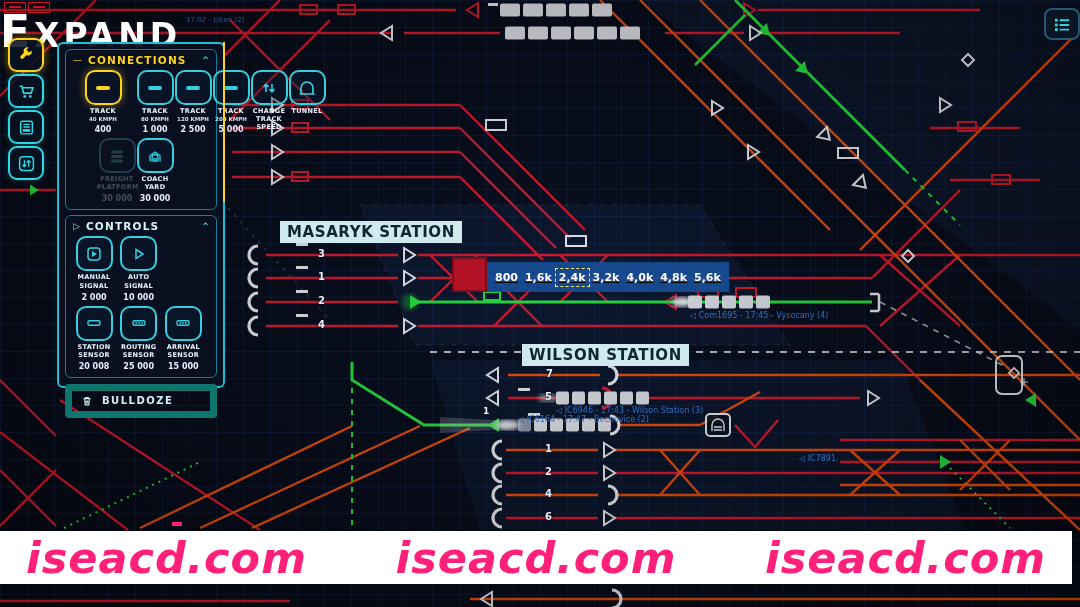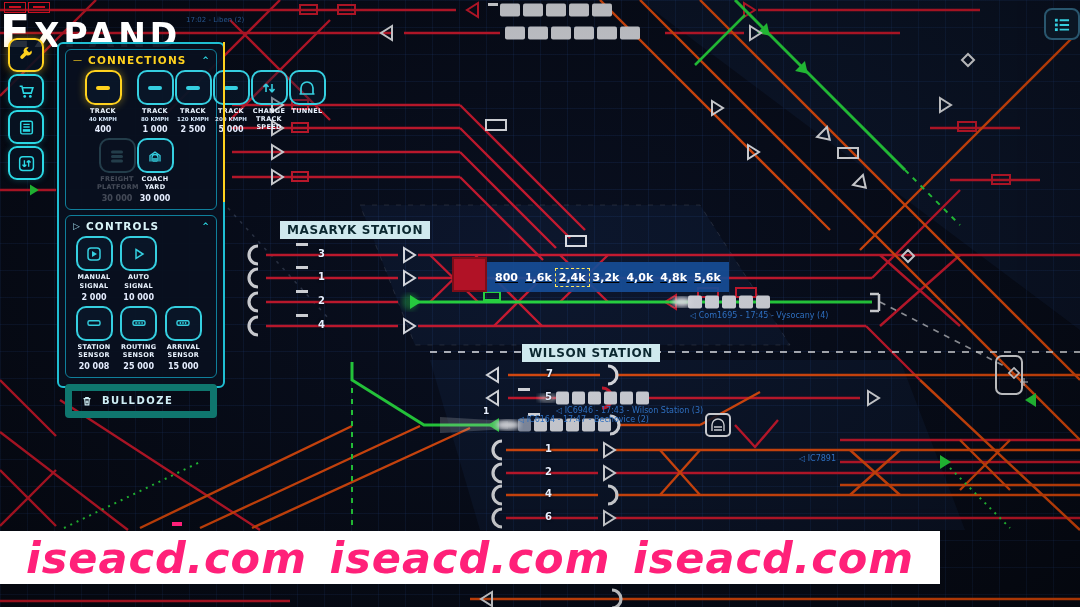--- a/index.html
+++ b/index.html
@@ -47,37 +47,37 @@
   .cell.disabled{opacity:.26;filter:saturate(.5);margin-left:28px;}
   .tlabel{font-size:6.5px;font-weight:bold;color:#eaf4ff;text-transform:uppercase;
     text-align:center;line-height:1.25;letter-spacing:.3px;max-width:40px;}
   .tsub{font-size:5.5px;color:#cfe2f5;font-weight:bold;text-transform:uppercase;margin-top:-1px;}
   .tprice{font-size:8px;font-weight:bold;color:#e6eeff;margin-top:1px;}
   .bulldoze{border:7px solid #0f766e;border-radius:4px;margin:6px 6px 0;padding:3px 8px;
     display:flex;align-items:center;gap:8px;color:#cfeef5;}
   .bulldoze .blabel{font-size:10px;font-weight:bold;letter-spacing:1.5px;text-transform:uppercase;}
 
   
-  .station-label{position:absolute;background:#cfe9ee;color:#0b2830;font-size:12px;font-weight:bold;
+  .station-label{position:absolute;background:#cfe9ee;color:#0b2830;font-size:15px;font-weight:bold;
     letter-spacing:.6px;text-transform:uppercase;padding:2px 7px;white-space:nowrap;z-index:3;}
   .tnum{position:absolute;color:#e7efff;font-size:10px;font-weight:bold;z-index:3;text-shadow:0 0 3px #000;}
   .train-label{position:absolute;color:#2e6fc0;font-size:8px;white-space:nowrap;z-index:3;}
   .tiny-label{position:absolute;color:#27568f;font-size:7px;white-space:nowrap;z-index:3;}
   .badge{position:absolute;width:20px;height:9px;border:1px solid #c81020;z-index:3;}
   .badge::after{content:"";display:block;margin:3px 4px;height:2px;background:#c81020;}
 
   .price-bar{position:absolute;left:487px;top:262px;height:30px;z-index:4;
     background:rgba(23,77,150,.92);display:flex;align-items:center;gap:7px;padding:0 8px;text-decoration:underline;}
   .price-bar span{color:#fff;font-size:11px;font-weight:bold;}
   .price-bar span.sel{border:1px dashed #ffe95e;padding:2px 3px;margin:0 -4px;}
   .red-block{position:absolute;left:452px;top:257px;width:35px;height:35px;z-index:4;
     background:#b11226;border:2px solid #7c0d18;box-sizing:border-box;}
 
   
-  .band{position:absolute;left:0;top:531px;width:940px;height:53px;background:#ffffff;z-index:9;
+  .band{position:absolute;left:0;top:531px;width:1072px;height:53px;background:#ffffff;z-index:9;
     display:flex;align-items:center;justify-content:space-between;padding:0 26px;box-sizing:border-box;}
   .band span{font-size:43px;font-weight:bold;font-style:italic;color:#ff2079;letter-spacing:1px;}
 </style>
 </head>
 <body>
 
 <div class="grid"></div>
 
 <svg class="net" width="1080" height="607">
   <defs>

